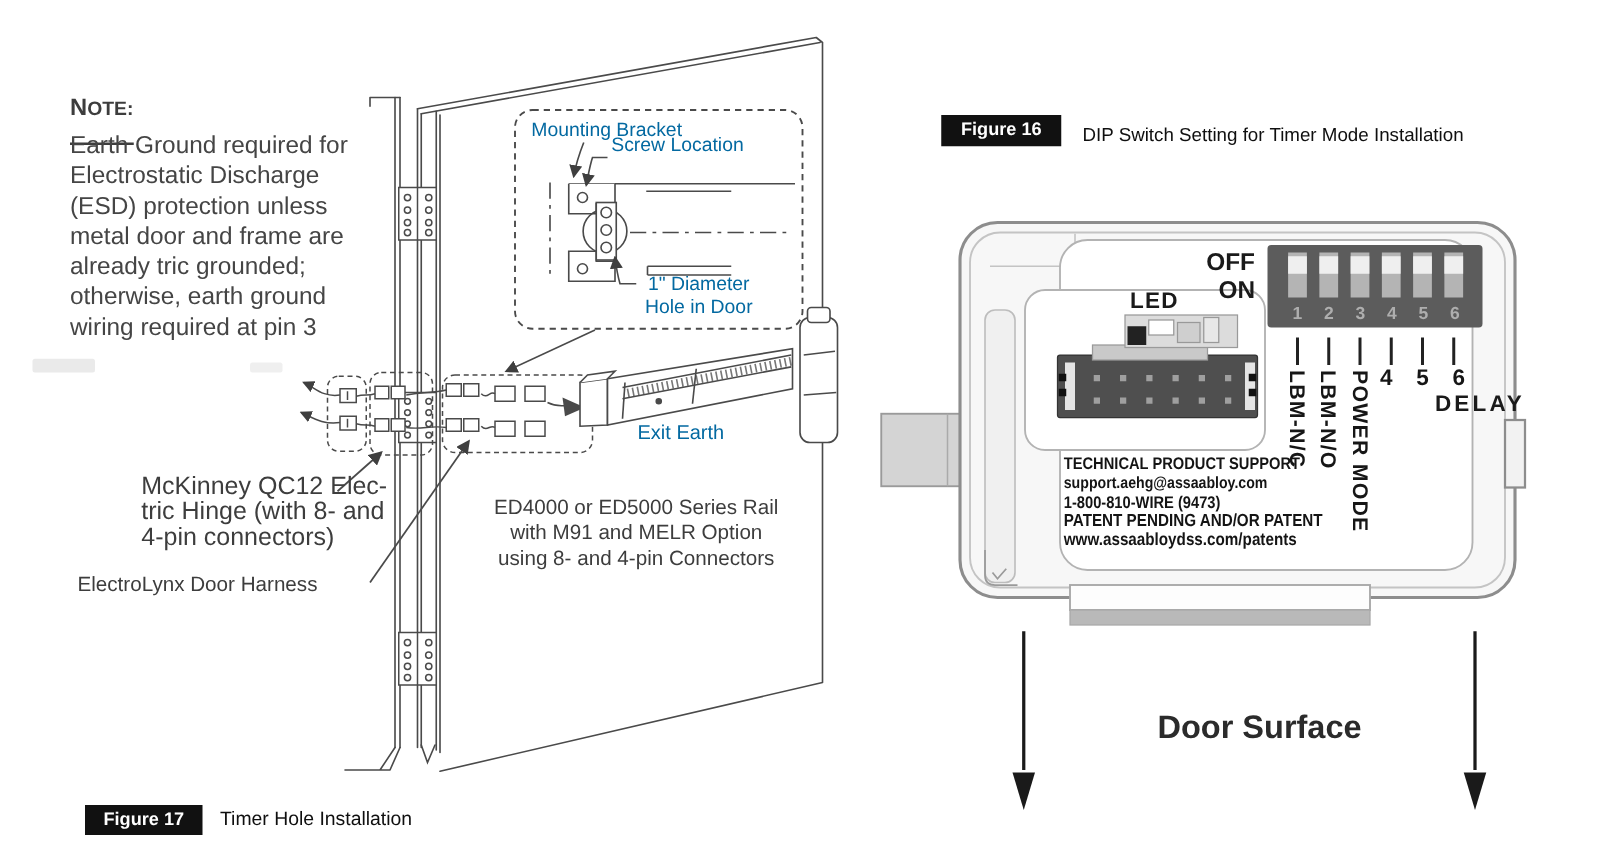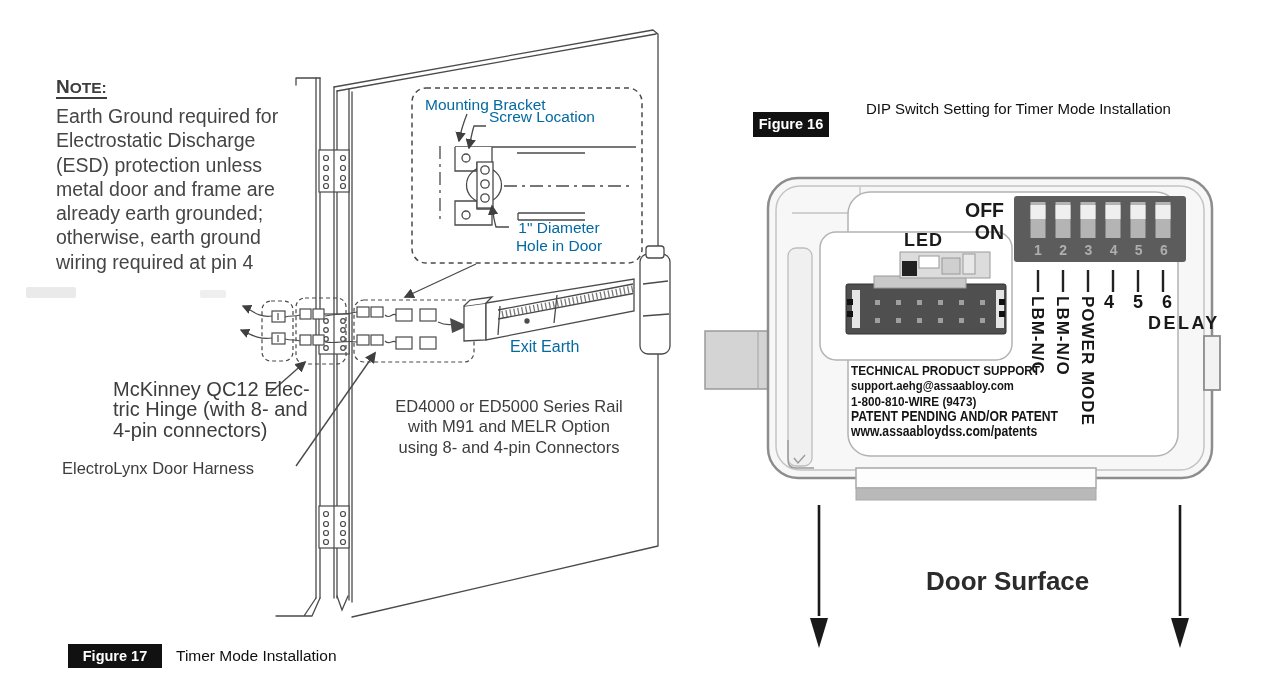--- a/index.html
+++ b/index.html
@@ -1,20 +1,20 @@
 <!DOCTYPE html>
 <html><head>
 <meta charset="utf-8">
 <style>
   html,body{margin:0;padding:0;background:#fff;}
   #page{position:relative;width:1288px;height:685px;background:#fff;overflow:hidden;
         font-family:"Liberation Sans","DejaVu Sans",sans-serif;color:#3f3f3f;}
   .abs{position:absolute;}
   
-  .note-head{font-weight:bold;color:#3d3d3d;border-bottom:2px solid #3d3d3d;padding-bottom:1px;}
+  .note-head{font-weight:bold;color:#3d3d3d;border-bottom:2px solid #3d3d3d;padding-bottom:18px;}
   .nh1{font-size:19px;}
   .nh2{font-size:15.5px;}
   .note-body{font-size:19.5px;line-height:24.3px;color:#454545;width:280px;}
   
   .dlab{font-size:15.5px;color:#0369a1;white-space:nowrap;}
   .lab16{font-size:20px;line-height:20.3px;color:#3d3d3d;white-space:nowrap;}
   .lab165{font-size:16.5px;line-height:21px;color:#3d3d3d;white-space:nowrap;}
   .railblk{font-size:16.5px;line-height:20.3px;color:#3d3d3d;text-align:center;width:242px;}
   
   .figtag{background:#111;color:#fff;font-weight:bold;font-size:14.5px;text-align:center;}
@@ -270,23 +270,23 @@
   <div class="abs artifact" style="left:200px;top:290px;width:26px;height:8px;opacity:.4"></div>
 
   <div class="abs" style="left:56px;top:76px">
     <span class="note-head"><span class="nh1">N</span><span class="nh2">OTE:</span></span>
   </div>
   <div class="abs note-body" style="left:56px;top:104px">
     <div>Earth Ground required for</div>
     <div>Electrostatic Discharge</div>
     <div>(ESD) protection unless</div>
     <div>metal door and frame are</div>
-    <div>already earth grounded;</div>
+    <div>already tric grounded;</div>
     <div>otherwise, earth ground</div>
-    <div>wiring required at pin 4</div>
+    <div>wiring required at pin 3</div>
   </div>
 
   <div class="abs dlab" style="left:425px;top:96px">Mounting Bracket</div>
   <div class="abs dlab" style="left:489px;top:108px">Screw Location</div>
   <div class="abs" style="left:506px;top:219px;width:106px;text-align:center">
     <div class="dlab" style="white-space:nowrap">1" Diameter</div>
     <div class="dlab" style="white-space:nowrap">Hole in Door</div>
   </div>
 
   <div class="abs lab16" style="left:113px;top:379px">
@@ -298,23 +298,23 @@
     <div>ElectroLynx Door Harness</div>
   </div>
   <div class="abs dlab" style="left:510px;top:338px;font-size:16px">Exit Earth</div>
   <div class="abs railblk" style="left:388px;top:396px">
     <div>ED4000 or ED5000 Series Rail</div>
     <div>with M91 and MELR Option</div>
     <div>using 8- and 4-pin Connectors</div>
   </div>
 
   <div class="abs figtag" style="left:68px;top:644px;width:94px;height:24px;line-height:24px">Figure 17</div>
-  <div class="abs figtitle" style="left:176px;top:644px;height:24px;line-height:24px">Timer Mode Installation</div>
-
-  <div class="abs figtag" style="left:753px;top:112px;width:76px;height:25px;line-height:25px">Figure 16</div>
+  <div class="abs figtitle" style="left:176px;top:644px;height:24px;line-height:24px">Timer Hole Installation</div>
+
+  <div class="abs figtag" style="left:753px;top:92px;width:96px;height:25px;line-height:25px">Figure 16</div>
   <div class="abs figtitle" style="left:866px;top:96px;height:25px;line-height:25px;font-size:15px">DIP Switch Setting for Timer Mode Installation</div>
 
   <div class="abs mod-b" style="left:956px;top:199px;width:48px;text-align:right;font-size:19.5px">OFF</div>
   <div class="abs mod-b" style="left:956px;top:221px;width:48px;text-align:right;font-size:19.5px">ON</div>
   <div class="abs mod-b" style="left:904px;top:230px;font-size:18px;letter-spacing:1px">LED</div>
 
   <div class="abs dipnums" style="left:1030px;top:242px;width:142px">
     <span>1</span>
     <span>2</span>
     <span>3</span>

